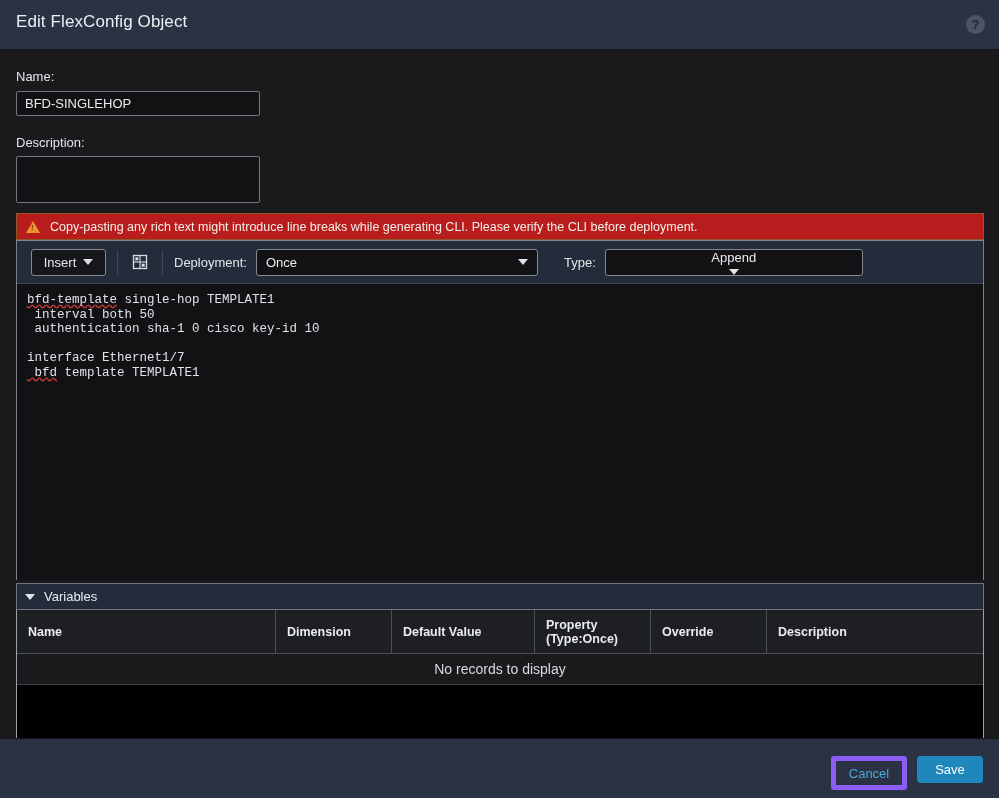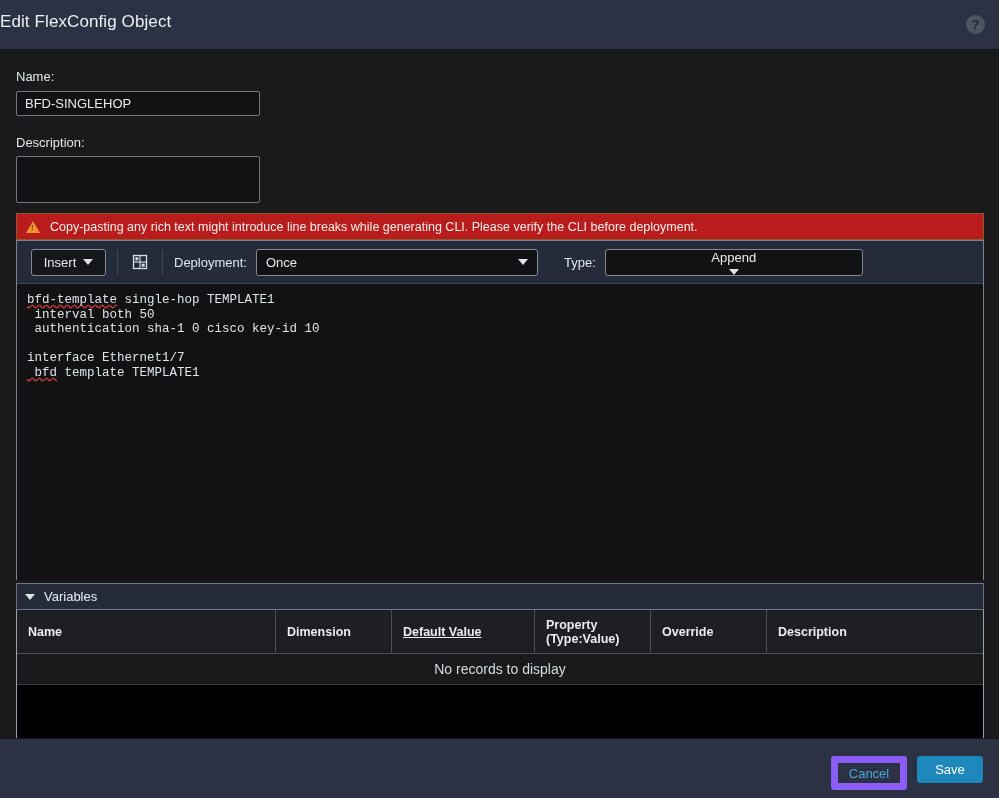--- a/index.html
+++ b/index.html
@@ -12,21 +12,21 @@
   }
 
   
   .titlebar {
     position: absolute; left: 0; top: 0;
     width: 999px; height: 50px;
     background: #2a3243;
     border-bottom: 1px solid #11151c;
   }
   .titlebar-title {
-    position: absolute; left: 0; top: 12px;
+    position: absolute; left: 16px; top: 12px;
     font-size: 17px; color: #eceff3;
     letter-spacing: .1px;
   }
   .help-icon {
     position: absolute; right: 14px; top: 15px;
     width: 19px; height: 19px; border-radius: 50%;
     background: #4d5563;
     color: #20262f; font-size: 13px; font-weight: bold;
     line-height: 19px; text-align: center;
     cursor: pointer;
@@ -203,21 +203,21 @@
   .vt-th {
     font-size: 12.5px; font-weight: bold; color: #e9ecf0;
     display: flex; align-items: center;
     padding-left: 11px;
     border-right: 1px solid #4a4f57;
     line-height: 14px;
   }
   .vt-th:last-child { border-right: none; }
   .w-name { width: 259px; }
   .w-dim  { width: 116px; }
-  .w-def  { width: 143px; text-decoration: underline; }
+  .w-def  { width: 143px; }
   .w-prop { width: 116px; }
   .w-over { width: 116px; }
   .w-desc { flex: 1; }
   .vt-empty {
     height: 31px;
     background: #1a1a1d;
     border-bottom: 1px solid #3a3d42;
     display: flex; align-items: center; justify-content: center;
     font-size: 14px; color: #d7dade;
   }
@@ -227,21 +227,21 @@
   .footer {
     position: absolute; left: 0; top: 738px;
     width: 999px; height: 60px;
     background: #2a3243;
     border-top: 1px solid #11151c;
   }
   .btn-cancel {
     position: absolute; right: 92px; top: 17px;
     width: 76px; height: 34px;
     background: transparent;
-    border: 7px solid #8b5cf6;
+    border: 5px solid #8b5cf6;
     border-radius: 3px;
     color: #49a8d8; font-size: 13px;
     cursor: pointer;
     font-family: "Liberation Sans", sans-serif;
   }
   .btn-save {
     position: absolute; right: 16px; top: 17px;
     width: 66px; height: 27px;
     background: #1e87bc;
     border: 1px solid #1e87bc;
@@ -316,21 +316,21 @@
   </div>
 
   <div class="vars-table">
     <div class="vt-head">
       <div class="vt-th w-name">Name</div>
       <div class="vt-th w-dim">Dimension</div>
       <div class="vt-th w-def">Default Value</div>
       <div class="vt-th w-prop">
         <span style="display:block;">
           <span style="display:block;">Property</span>
-          <span style="display:block;">(Type:Value)</span>
+          <span style="display:block;">(Type:Once)</span>
         </span>
       </div>
       <div class="vt-th w-over">Override</div>
       <div class="vt-th w-desc">Description</div>
     </div>
     <div class="vt-empty">No records to display</div>
     <div class="vt-blank"></div>
   </div>
 
 </div>

